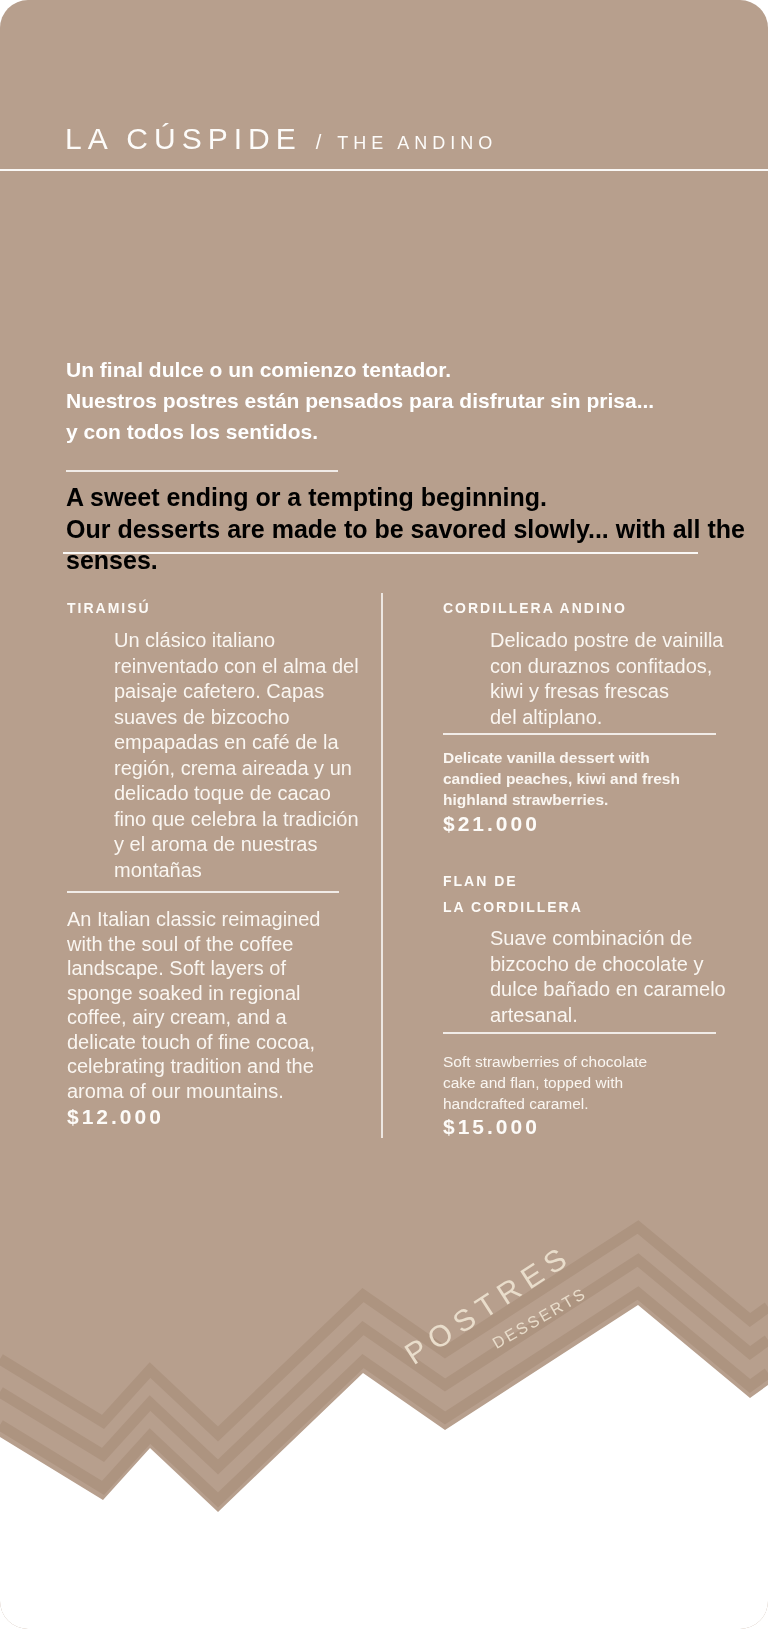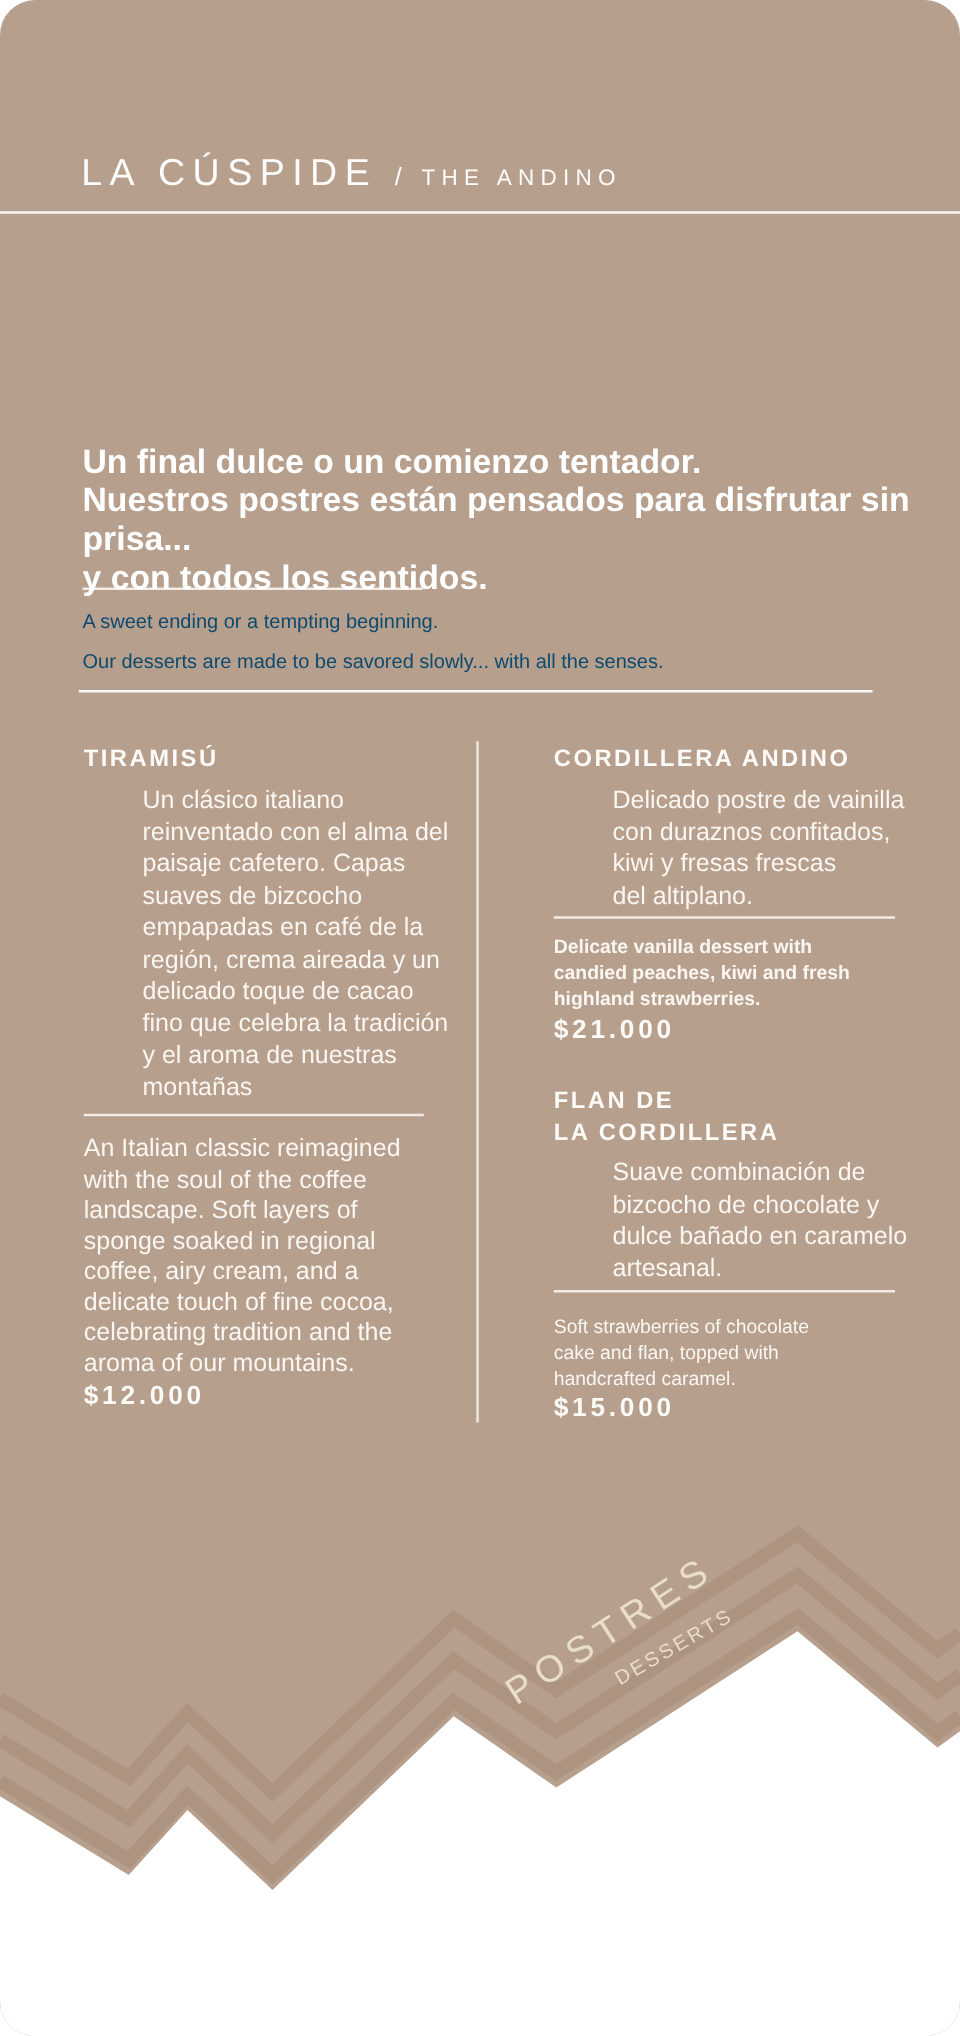--- a/index.html
+++ b/index.html
@@ -14,28 +14,28 @@
   }
   .pre{white-space:pre-line;margin:0;}
   
   .hdr{position:absolute;left:65px;top:122px;display:flex;align-items:baseline;gap:14px;}
   .hdr-es{font-size:30px;letter-spacing:6px;font-weight:400;color:#fdfcfa;}
   .hdr-sep{font-size:20px;letter-spacing:2px;color:#fdfcfa;}
   .hdr-en{font-size:18px;letter-spacing:5px;color:#fdfcfa;}
   .rule{position:absolute;background:rgba(255,255,255,.92);height:2px;}
   .rule-header{left:0;top:169px;width:768px;}
   
-  .intro-es{position:absolute;left:66px;top:354px;font-size:27px;font-weight:bold;line-height:31px;color:#ffffff;}
+  .intro-es{position:absolute;left:66px;top:354px;font-size:21px;font-weight:bold;line-height:31px;color:#ffffff;}
   .intro-rule{left:66px;top:470px;width:272px;height:1.5px;background:rgba(255,255,255,.8);}
-  .intro-en{position:absolute;left:66px;top:482px;font-size:16px;font-weight:400;line-height:31.5px;color:#0c4a6e;}
+  .intro-en{position:absolute;left:66px;top:482px;font-size:25px;font-weight:700;line-height:31.5px;color:#000000;}
   .rule-wide{left:63px;top:552px;width:635px;height:1.5px;}
   
   .rule-v{position:absolute;left:381px;top:593px;width:2px;height:545px;background:rgba(255,255,255,.75);}
   .blk{position:absolute;}
-  .item-title{font-size:19px;font-weight:bold;letter-spacing:2px;line-height:26px;color:#fdfbf8;}
+  .item-title{font-size:14px;font-weight:bold;letter-spacing:2px;line-height:26px;color:#fdfbf8;}
   .body-es{font-size:20px;line-height:25.5px;color:#faf6f1;margin-left:47px;}
   .body-en{font-size:20px;line-height:24.5px;color:#faf6f1;}
   .body-en-sm{font-size:15.5px;line-height:21px;color:#faf6f1;}
   .price{font-size:21px;font-weight:bold;letter-spacing:3px;color:#fdfbf8;}
   .item-rule{height:1.5px;background:rgba(255,255,255,.8);}
   
   .l-title{left:67px;top:595px;}
   .l-es{left:67px;top:628px;width:310px;}
   .l-rule{left:67px;top:891px;width:272px;}
   .l-en{left:67px;top:907px;width:310px;}

